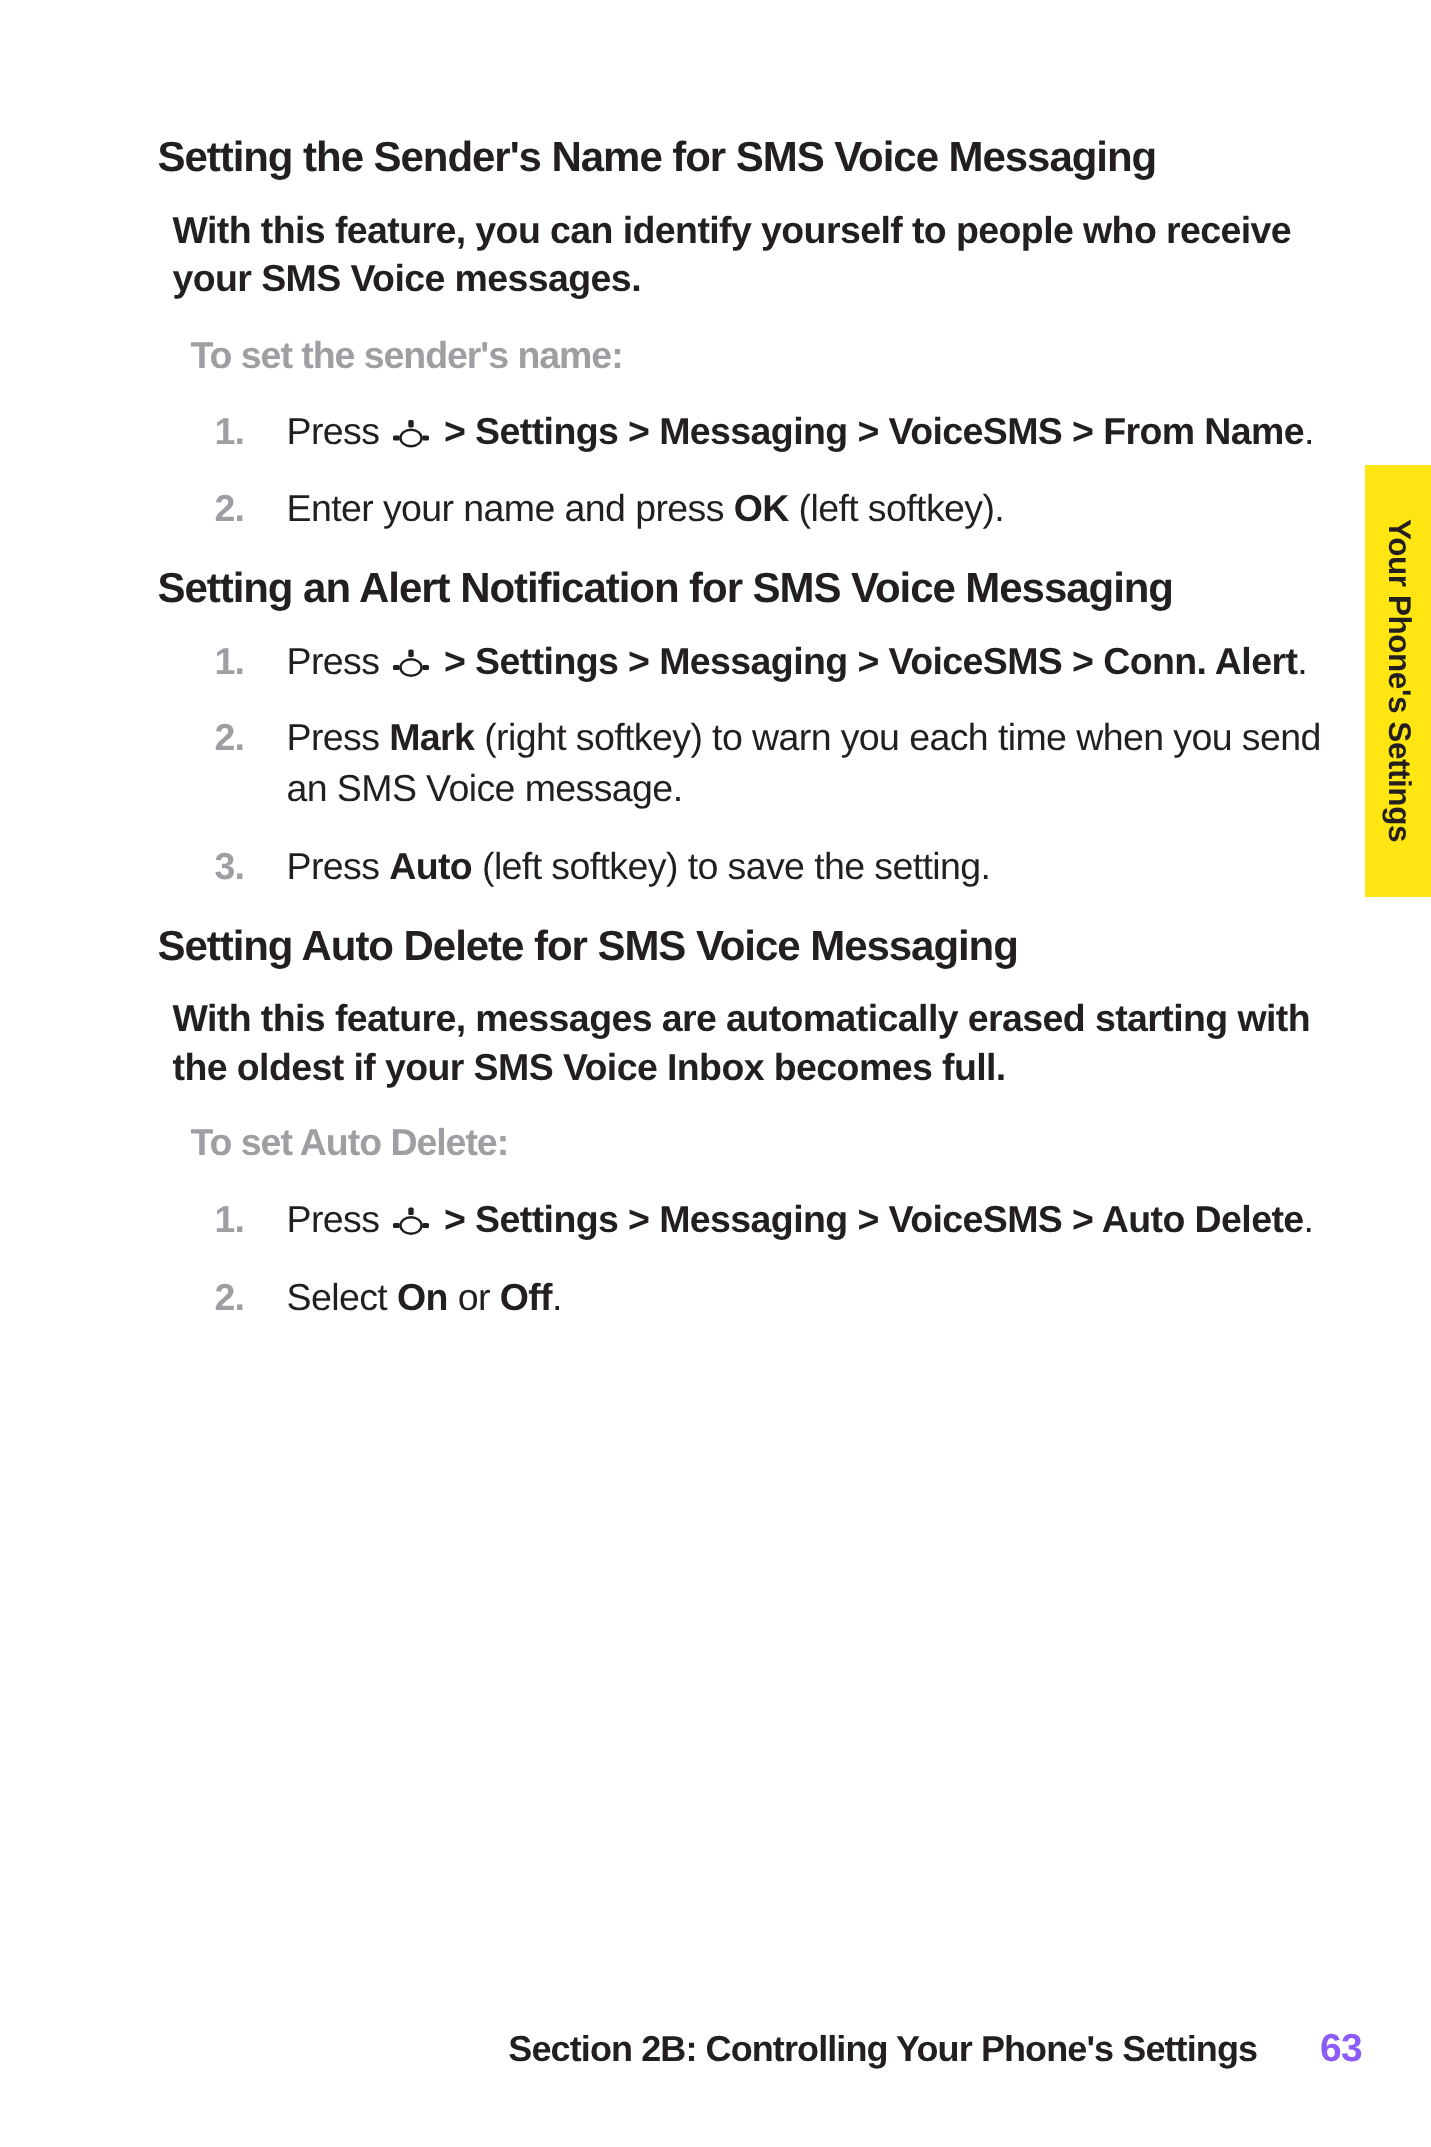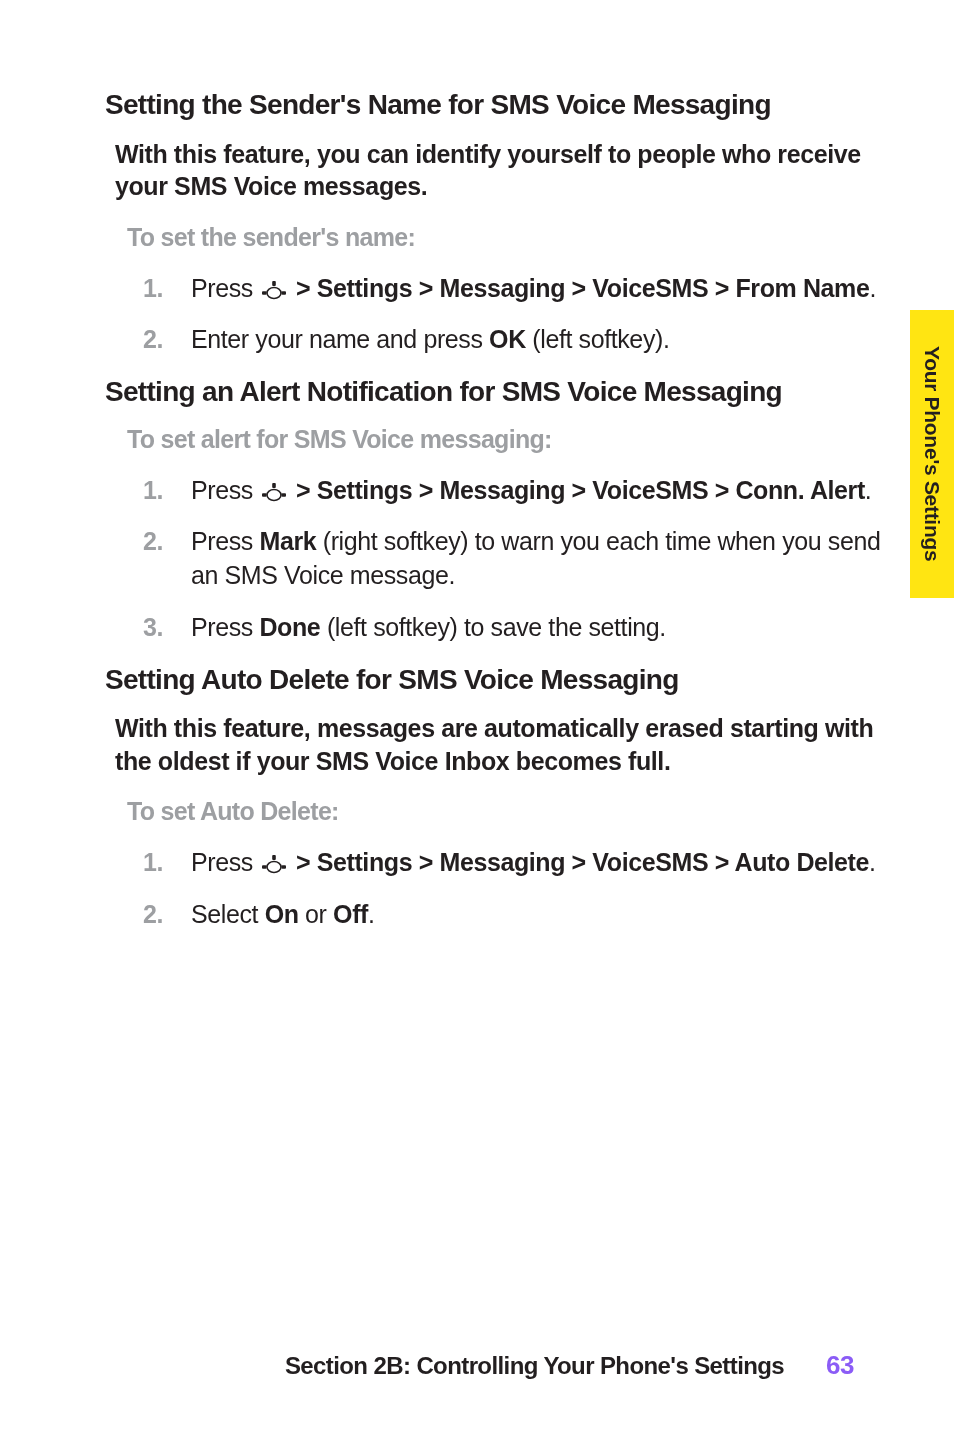--- a/index.html
+++ b/index.html
@@ -93,21 +93,21 @@
       margin: 0 2px;
     }
     .footer {
       position: absolute;
       bottom: 50px;
       left: 0;
       right: 0;
       display: flex;
       justify-content: flex-end;
       align-items: baseline;
-      padding-right: 100px;
+      padding-right: 46px;
       gap: 42px;
     }
     .footer .footer-title {
       font-weight: 700;
       font-size: 24px;
       letter-spacing: -0.6px;
       color: #231f20;
     }
     .footer .page-num {
       font-weight: 700;
@@ -138,38 +138,37 @@
           <rect x="20.5" y="11.3" width="4.5" height="3.4" rx="1" fill="#231f20"></rect>
         </svg><span class="bold"> &gt; Settings &gt; Messaging &gt; VoiceSMS &gt; From Name</span><span>.</span>
     </li>
     <li>
       <span class="num">2.</span>
       <span>Enter your name and press </span><span class="bold">OK</span><span> (left softkey).</span>
     </li>
   </ol>
 
   <h2 class="section-heading">Setting an Alert Notification for SMS Voice Messaging</h2>
-  <p class="sub-heading">To set alert for SMS Voice messaging:</p>
   <ol>
     <li>
       <span class="num">1.</span>
       <span>Press </span><svg class="nav-icon" width="26" height="20" viewBox="0 0 26 20">
           <ellipse cx="13" cy="13" rx="7" ry="5.5" fill="none" stroke="#231f20" stroke-width="1.6"></ellipse>
           <rect x="11.2" y="1" width="3.6" height="5" rx="1" fill="#231f20"></rect>
           <rect x="1" y="11.3" width="4.5" height="3.4" rx="1" fill="#231f20"></rect>
           <rect x="20.5" y="11.3" width="4.5" height="3.4" rx="1" fill="#231f20"></rect>
         </svg><span class="bold"> &gt; Settings &gt; Messaging &gt; VoiceSMS &gt; Conn. Alert</span><span>.</span>
     </li>
     <li>
       <span class="num">2.</span>
       <span>Press </span><span class="bold">Mark</span><span> (right softkey) to warn you each time when you send an SMS Voice message.</span>
     </li>
     <li>
       <span class="num">3.</span>
-      <span>Press </span><span class="bold">Done</span><span> (left softkey) to save the setting.</span>
+      <span>Press </span><span class="bold">Auto</span><span> (left softkey) to save the setting.</span>
     </li>
   </ol>
 
   <h2 class="section-heading">Setting Auto Delete for SMS Voice Messaging</h2>
   <p class="body">With this feature, messages are automatically erased starting with the oldest if your SMS Voice Inbox becomes full.</p>
   <p class="sub-heading">To set Auto Delete:</p>
   <ol>
     <li>
       <span class="num">1.</span>
       <span>Press </span><svg class="nav-icon" width="26" height="20" viewBox="0 0 26 20">

